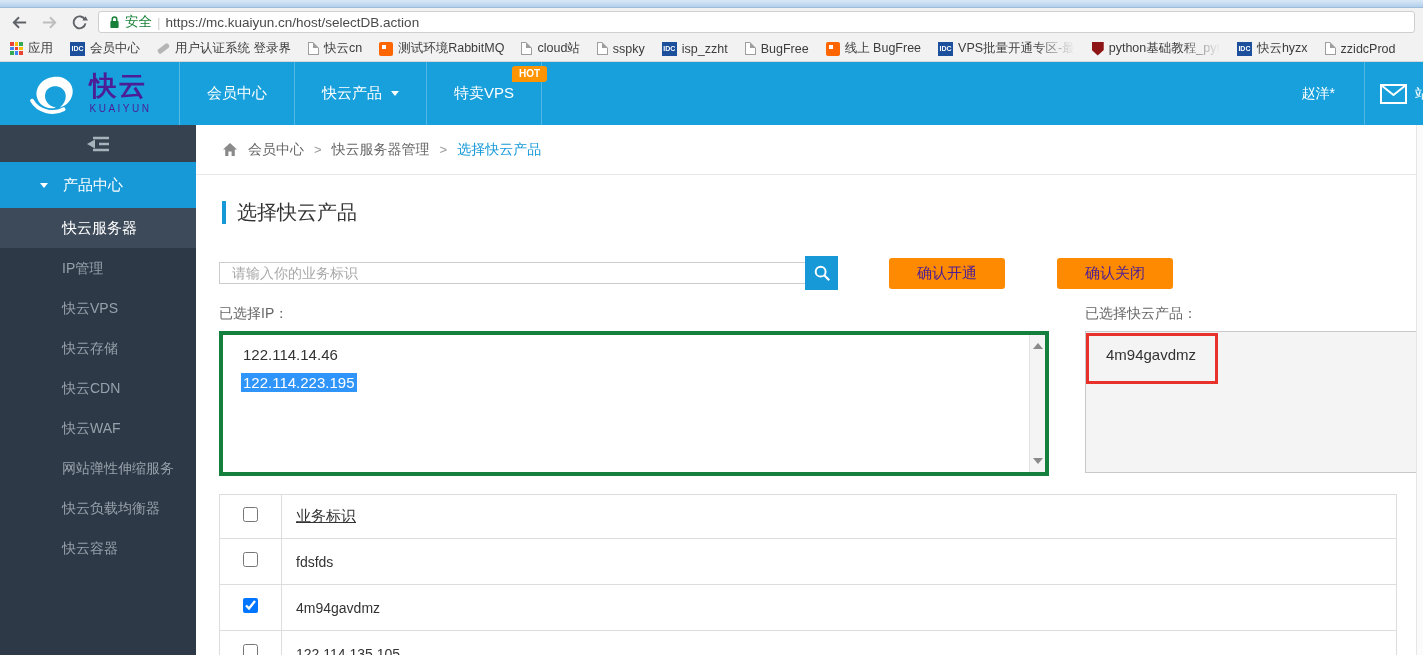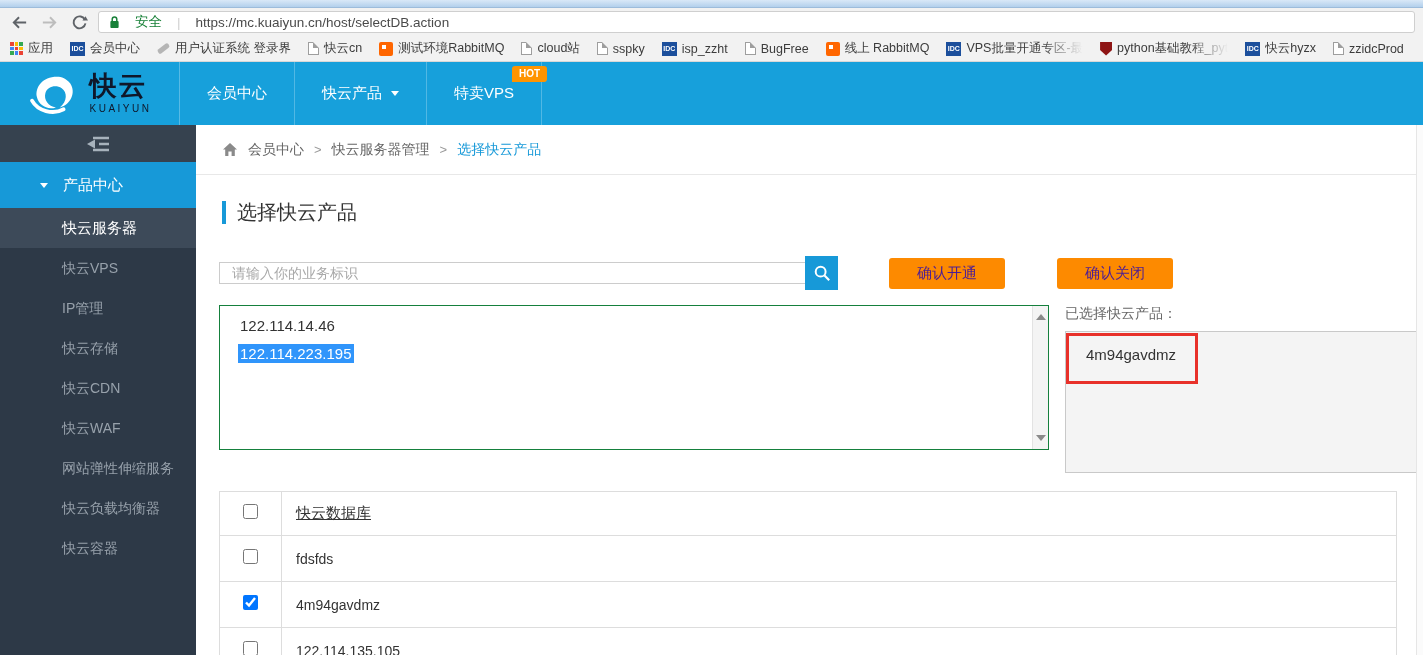--- a/index.html
+++ b/index.html
@@ -4,21 +4,21 @@
 <style>
   * { margin:0; padding:0; box-sizing:border-box; }
   html,body { width:1423px; height:655px; overflow:hidden;
     font-family:"Liberation Sans","DejaVu Sans",sans-serif; background:#fff; }
 
   
   .tabstrip { height:8px; background:linear-gradient(#d9e8f7,#b3d0ec); border-bottom:1px solid #9dbcdb; }
   .toolbar { height:28px; background:#f2f2f2; display:flex; align-items:center; padding:0 8px; gap:8px; }
   .nav-btn { width:22px; height:22px; display:flex; align-items:center; justify-content:center; flex:0 0 auto; }
   .omnibox { flex:1; height:22px; background:#fff; border:1px solid #cfcfcf; border-radius:3px;
-    display:flex; align-items:center; padding:0 10px; gap:15px; font-size:13.5px; white-space:nowrap; overflow:hidden; }
+    display:flex; align-items:center; padding:0 10px; gap:5px; font-size:13.5px; white-space:nowrap; overflow:hidden; }
   .secure-label { color:var(--secure-green); font-size:13.5px; }
   .omni-sep { color:#d0d0d0; }
   .url-text { color:#4a4a4a; }
 
   .bookmarks-bar { height:26px; background:#f2f2f2; border-bottom:1px solid #d8d8d8;
     display:flex; align-items:center; padding:0 10px; gap:17px; font-size:12.5px; color:#3c3c3c;
     white-space:nowrap; overflow:hidden; }
   .bm { display:flex; align-items:center; gap:5px; flex:0 0 auto; }
   .bm.fade .bm-label { -webkit-mask-image:linear-gradient(90deg,#000 65%,transparent); mask-image:linear-gradient(90deg,#000 65%,transparent); }
   .fav-grid { width:13px; height:13px; display:grid; grid-template-columns:repeat(3,1fr); gap:1px; }
@@ -30,21 +30,21 @@
     border-left-color:#9e9e9e; border-bottom-color:#9e9e9e; }
   .fav-rabbit { width:14px; height:14px; background:#ff6600; border-radius:2px; position:relative; }
   .fav-rabbit::after { content:""; position:absolute; left:3px; top:3px; width:4px; height:4px; background:#fff; }
   .fav-shield { width:12px; height:14px; background:#8e1515; clip-path:polygon(0 0,100% 0,100% 60%,50% 100%,0 60%); }
   .fav-pencil { width:13px; height:5px; background:#b5b5b5; border-radius:2px; transform:rotate(-38deg); }
 
   
   .site-header { height:63px; background:var(--header-blue); display:flex; align-items:stretch; position:relative; }
   .logo-block { width:180px; display:flex; align-items:center; justify-content:center; gap:8px;
     border-right:1px solid rgba(255,255,255,.28); }
-  .logo-txt { color:#0f172a; line-height:1; }
+  .logo-txt { color:#4c1d95; line-height:1; }
   .logo-cn { font-size:27px; font-weight:bold; letter-spacing:2px; }
   .logo-en { font-size:10px; letter-spacing:2.5px; margin-top:4px; }
   .main-nav { display:flex; }
   .nav-item { padding:0 27px; display:flex; align-items:center; gap:9px; color:#fff; font-size:15px;
     border-right:1px solid rgba(255,255,255,.25); position:relative; cursor:pointer; }
   .caret-down { width:0; height:0; border-left:4px solid transparent; border-right:4px solid transparent;
     border-top:5px solid #fff; }
   .hot-badge { position:absolute; top:4px; right:-6px; background:var(--hot-orange); color:#fff;
     font-size:10px; font-weight:bold; padding:2px 7px 3px; border-radius:3px 3px 3px 0; }
   .header-right { margin-left:auto; display:flex; align-items:stretch; color:#fff; }
@@ -80,31 +80,31 @@
   .search-btn { width:33px; height:34px; background:var(--accent); border:none; cursor:pointer;
     display:flex; align-items:center; justify-content:center; }
   .btn-orange { height:31px; width:116px; background:var(--orange); border:none; border-radius:3px;
     color:#4c1d95; font-size:15px; cursor:pointer; font-family:inherit; }
   .btn-open { margin-left:51px; }
   .btn-close { margin-left:52px; }
 
   .select-row { display:flex; margin:15px 0 0 23px; }
   .panel-label { font-size:14px; color:#666; height:20px; margin-bottom:6px; }
   .ip-panel { width:830px; flex:0 0 auto; }
-  .listbox { height:145px; border:1px solid #15803d; background:#fff; position:relative; overflow:hidden; }
+  .listbox { height:145px; border:4px solid #15803d; background:#fff; position:relative; overflow:hidden; }
   .lb-item { margin:11px 0 0 18px; font-size:15px; color:#333; }
   .lb-item span { padding:1px 2px; cursor:default; }
   .lb-item.selected span { background:var(--selection-blue); color:#fff; }
   .lb-scroll { position:absolute; top:0; right:0; bottom:0; width:16px; background:#f4f4f4; border-left:1px solid #e3e3e3; cursor:pointer; }
   .lb-arrow-up, .lb-arrow-down { position:absolute; left:3px; width:0; height:0;
     border-left:5px solid transparent; border-right:5px solid transparent; }
   .lb-arrow-up { top:8px; border-bottom:6px solid #8a8a8a; }
   .lb-arrow-down { bottom:8px; border-top:6px solid #8a8a8a; }
 
-  .product-panel { flex:1; margin-left:16px; }
+  .product-panel { flex:1; margin-left:36px; }
   .product-box { height:142px; background:#f4f4f4; border:1px solid #c9c9c9; border-right:none; position:relative; }
   .product-item { padding:14px 0 0 20px; font-size:15px; color:#333; }
   .red-annotation { position:absolute; left:0; top:1px; width:132px; height:51px;
     border:3px solid var(--annotation-red); pointer-events:none; }
 
   .biz-table { margin:18px 0 0 23px; width:1178px; border-collapse:collapse; }
   .biz-table th, .biz-table td { border:1px solid #ddd; }
   .biz-table th { height:44px; }
   .biz-table td { height:46px; }
   .col-check { width:62px; text-align:center; }
@@ -191,21 +191,21 @@
   <div class="bm">
     <span class="fav-idc">IDC</span>
     <span class="bm-label">isp_zzht</span>
   </div>
   <div class="bm">
     <span class="fav-page"></span>
     <span class="bm-label">BugFree</span>
   </div>
   <div class="bm">
     <span class="fav-rabbit"></span>
-    <span class="bm-label">线上 RabbitMQ</span>
+    <span class="bm-label">线上 BugFree</span>
   </div>
   <div class="bm fade">
     <span class="fav-idc">IDC</span>
     <span class="bm-label">VPS批量开通专区-最</span>
   </div>
   <div class="bm fade">
     <span class="fav-shield"></span>
     <span class="bm-label">python基础教程_pyt</span>
   </div>
   <div class="bm">
@@ -235,37 +235,47 @@
     </div>
     <div class="nav-item">
       <span>快云产品</span>
       <span class="caret-down"></span>
     </div>
     <div class="nav-item">
       <span>特卖VPS</span>
       <span class="hot-badge">HOT</span>
     </div>
   </div>
+  <div class="header-right">
+    <span class="user-name">赵洋*</span>
+    <div class="mail-box">
+      <svg width="27" height="20" viewBox="0 0 27 20">
+        <rect x="1" y="1" width="25" height="18" fill="none" stroke="#fff" stroke-width="2"></rect>
+        <path d="M1 1 L13.5 11 L26 1" fill="none" stroke="#fff" stroke-width="2"></path>
+      </svg>
+      <span class="mail-partial">站</span>
+    </div>
+  </div>
 </div>
 
 <div class="app">
   <div class="sidebar">
     <div class="collapse-bar">
       <svg width="28" height="24" viewBox="0 0 28 24">
         <path d="M9 6 H25 M15 12 H25 M9 18 H25" stroke="#a7b2bc" stroke-width="2.4"></path>
         <polygon points="3,12 11,7.5 11,16.5" fill="#a7b2bc"></polygon>
       </svg>
     </div>
     <div class="group-header">
       <span class="caret-down"></span>
       <span>产品中心</span>
     </div>
     <div class="side-item active">快云服务器</div>
+    <div class="side-item">IP管理</div>
     <div class="side-item">快云VPS</div>
-    <div class="side-item">IP管理</div>
     <div class="side-item">快云存储</div>
     <div class="side-item">快云CDN</div>
     <div class="side-item">快云WAF</div>
     <div class="side-item">网站弹性伸缩服务</div>
     <div class="side-item">快云负载均衡器</div>
     <div class="side-item">快云容器</div>
   </div>
 
   <div class="content">
     <div class="breadcrumb">
@@ -291,20 +301,21 @@
           <circle cx="8.5" cy="8.5" r="5.5" fill="none" stroke="#fff" stroke-width="2.2"></circle>
           <path d="M12.8 12.8 L18 18" stroke="#fff" stroke-width="2.4"></path>
         </svg>
       </button>
       <button class="btn-orange btn-open">确认开通</button>
       <button class="btn-orange btn-close">确认关闭</button>
     </div>
 
     <div class="select-row">
       <div class="ip-panel">
+        <div class="panel-label">已选择IP：</div>
         <div class="listbox">
           <div class="lb-item">
             <span>122.114.14.46</span>
           </div>
           <div class="lb-item selected">
             <span>122.114.223.195</span>
           </div>
           <div class="lb-scroll">
             <span class="lb-arrow-up"></span>
             <span class="lb-arrow-down"></span>
@@ -319,21 +330,21 @@
         </div>
       </div>
     </div>
 
     <table class="biz-table">
       <tbody>
           <tr>
         <th class="col-check">
           <input type="checkbox" style="">
         </th>
-        <th class="col-id">快云数据库</th>
+        <th class="col-id">业务标识</th>
       </tr>
       <tr>
         <td class="col-check">
           <input type="checkbox" style="">
         </td>
         <td class="col-id">fdsfds</td>
       </tr>
       <tr>
         <td class="col-check">
           <input type="checkbox" checked="" style="">

